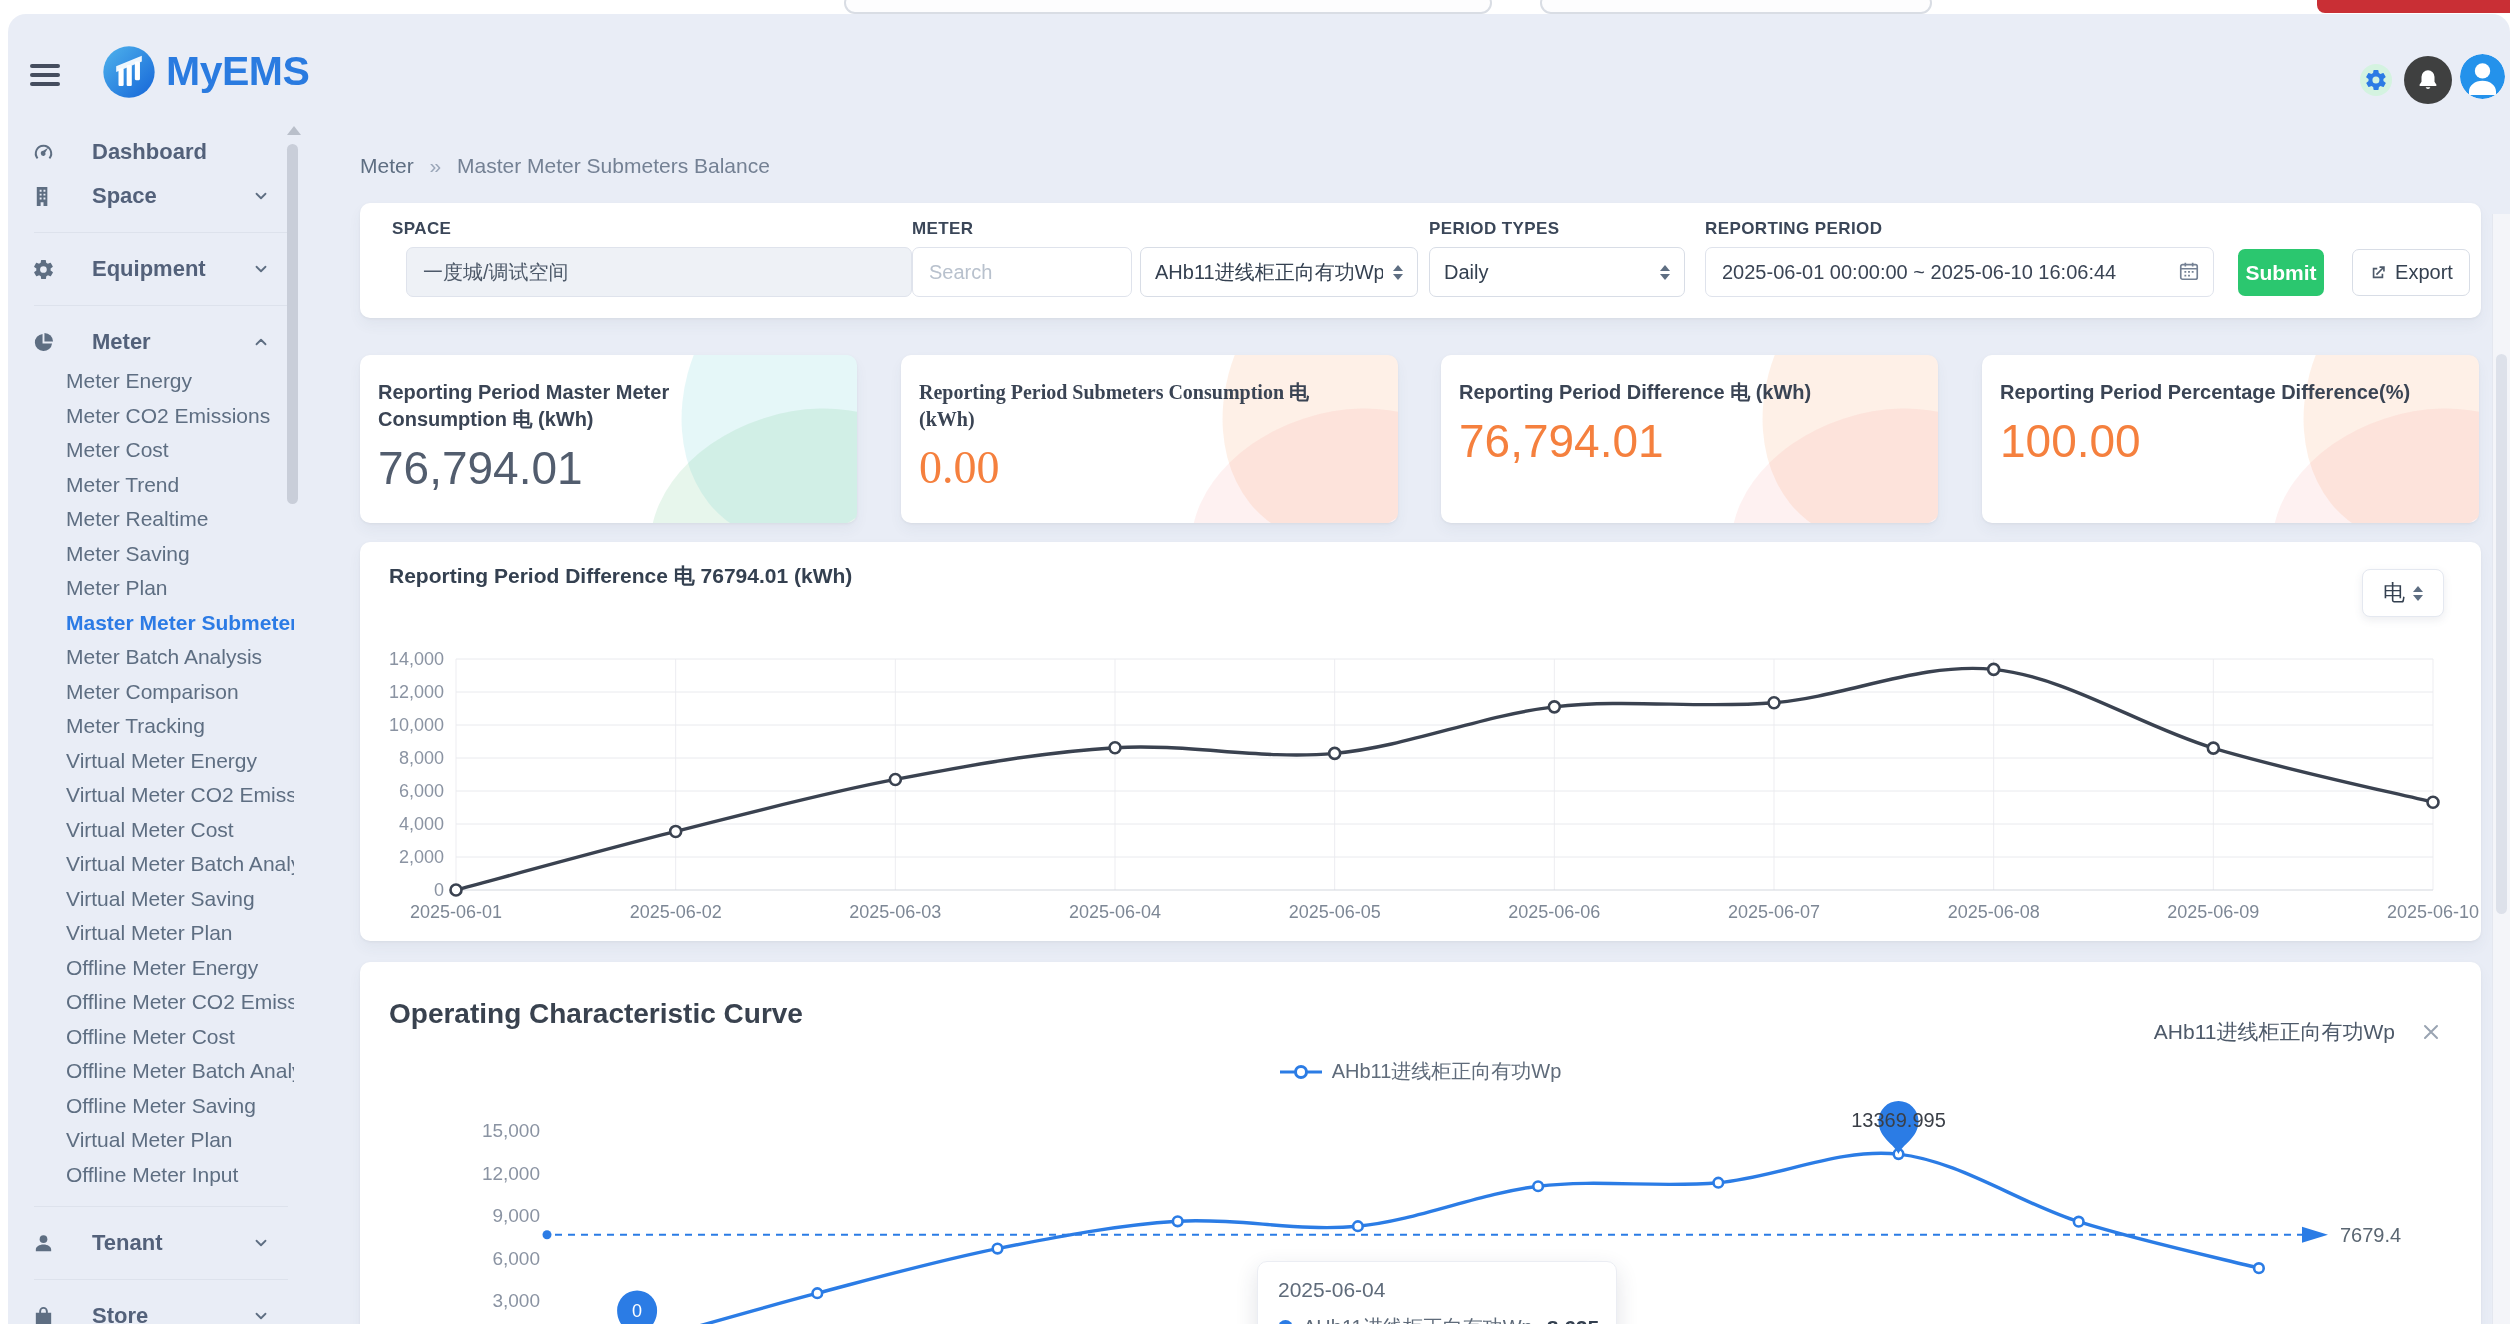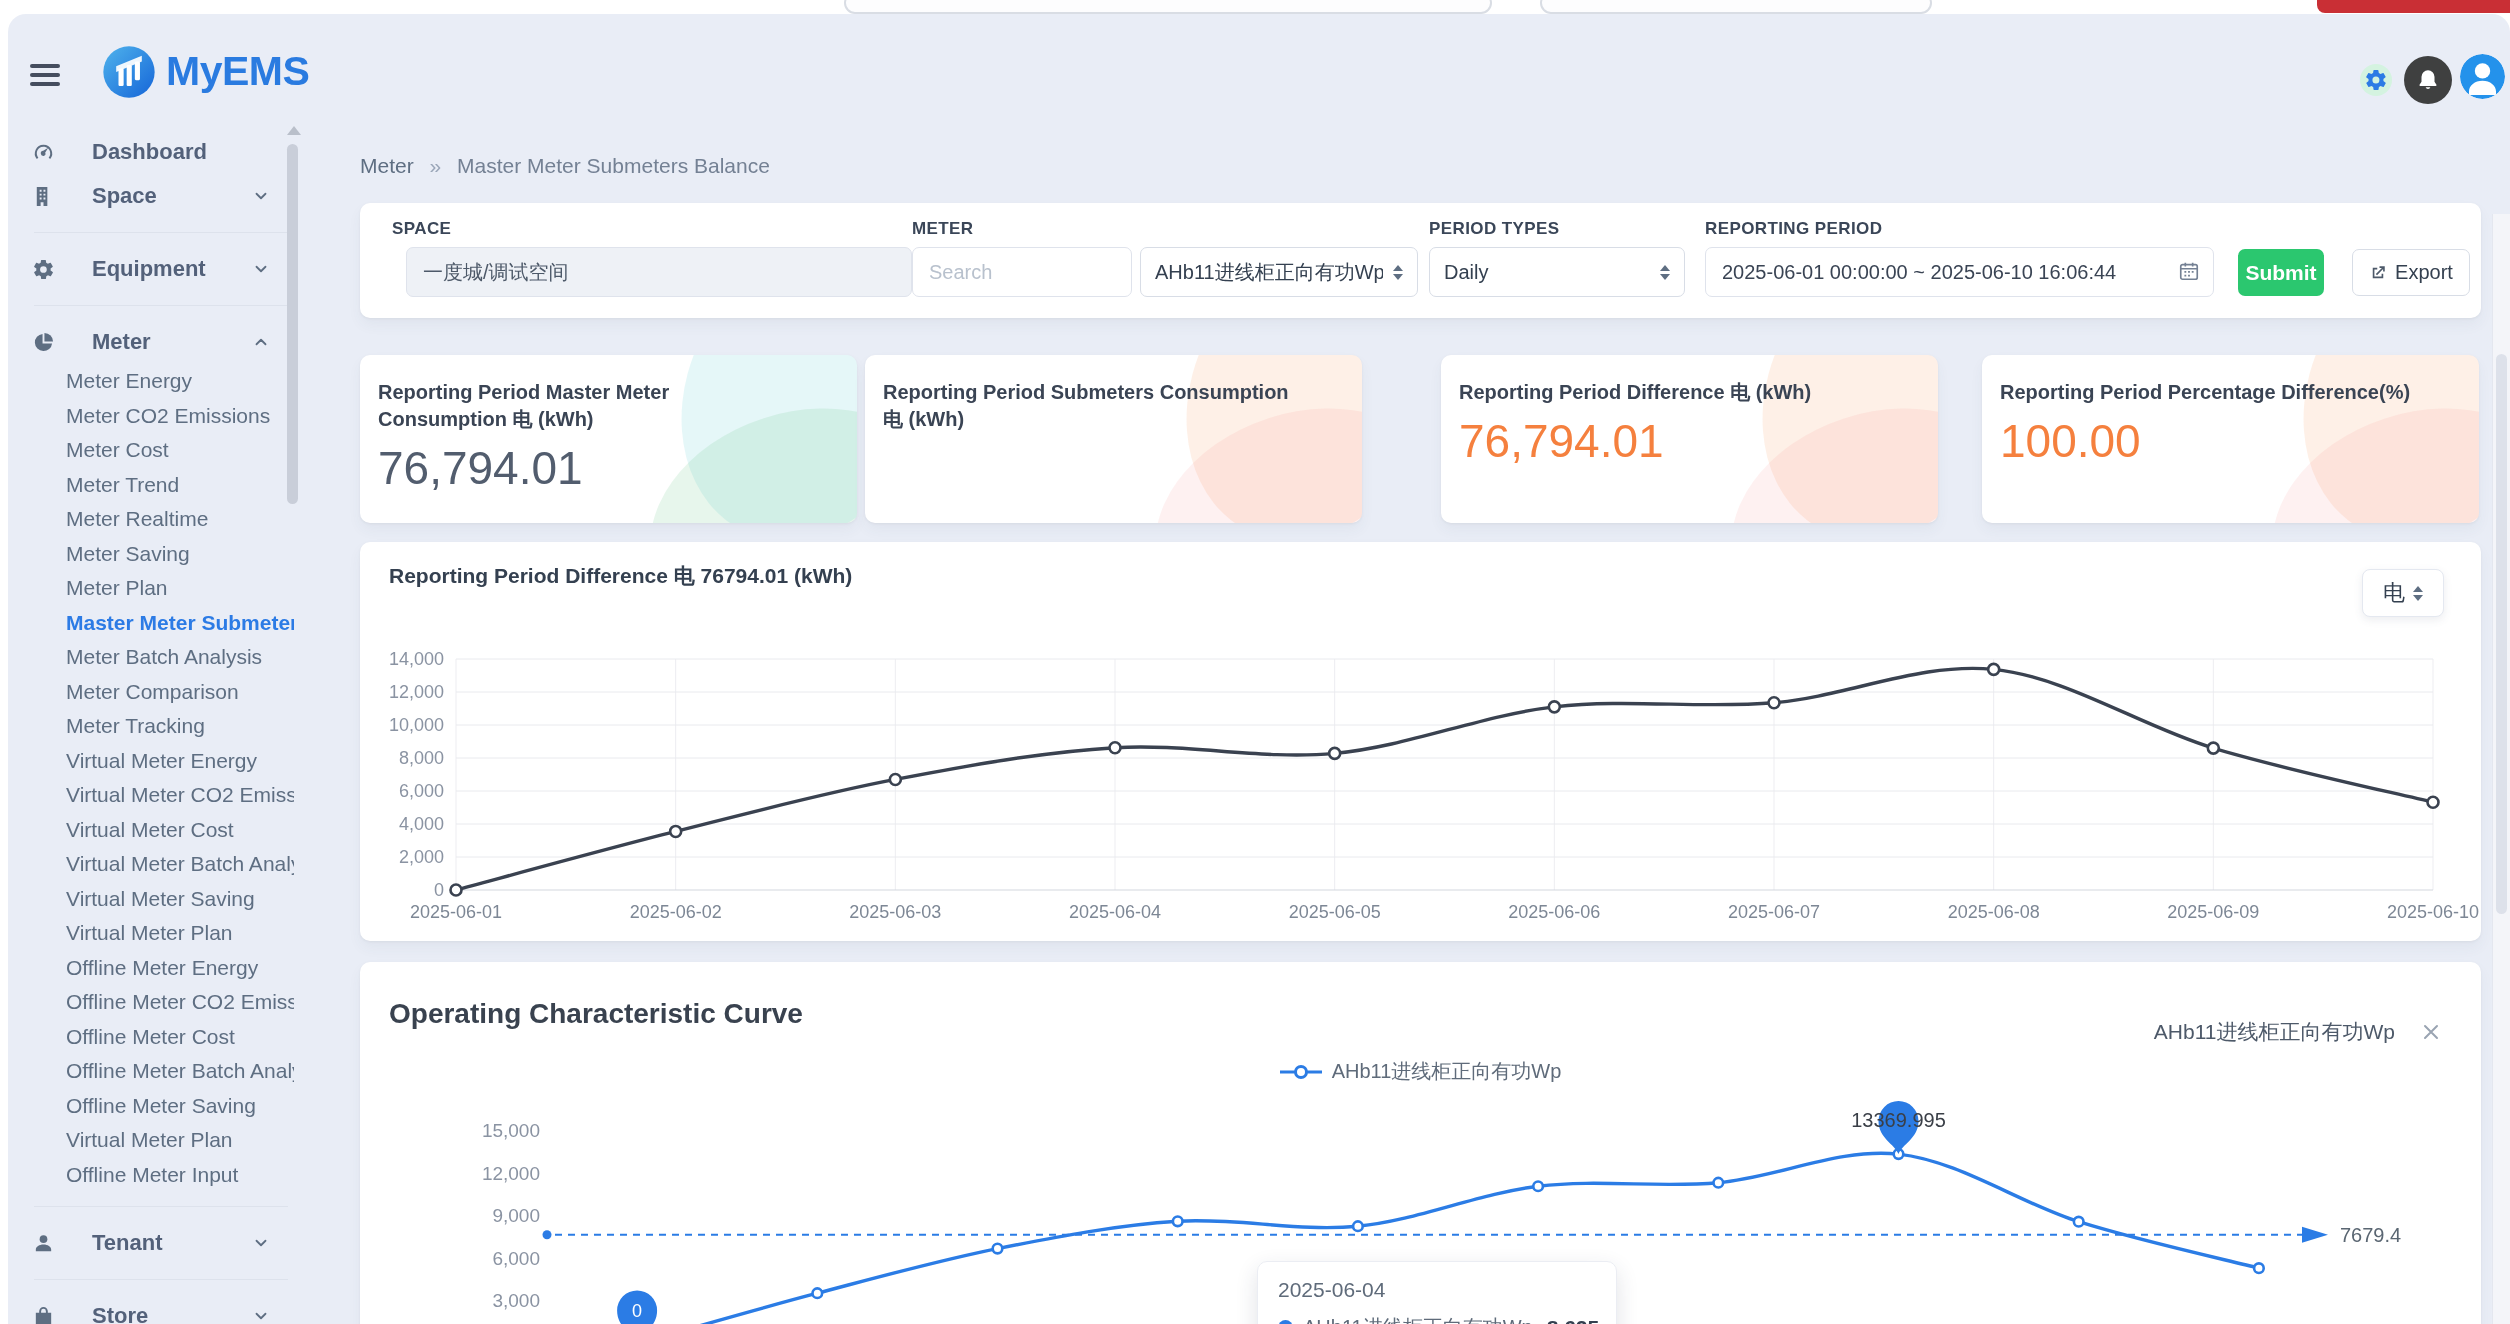--- a/index.html
+++ b/index.html
@@ -290,24 +290,25 @@
       <span>Export</span>
     </button>
   </div>
 
   <div class="card stat teal" style="left:352px;">
     <div class="blob b1"></div>
       <div class="blob b2"></div>
     <div class="t">Reporting Period Master Meter Consumption 电 (kWh)</div>
     <div class="v v-dark">76,794.01</div>
   </div>
-  <div class="card stat orange" style="left:857px;">
+  <div class="card stat orange" style="left:893px;font-family:Liberation Serif, serif;">
     <div class="blob b1"></div>
       <div class="blob b2"></div>
     <div class="t">Reporting Period Submeters Consumption 电 (kWh)</div>
+    <div class="v v-orange">0.00</div>
   </div>
   <div class="card stat orange" style="left:1433px;">
     <div class="blob b1"></div>
       <div class="blob b2"></div>
     <div class="t">Reporting Period Difference 电 (kWh)</div>
     <div class="v v-orange">76,794.01</div>
   </div>
   <div class="card stat orange" style="left:1974px;">
     <div class="blob b1"></div>
       <div class="blob b2"></div>

